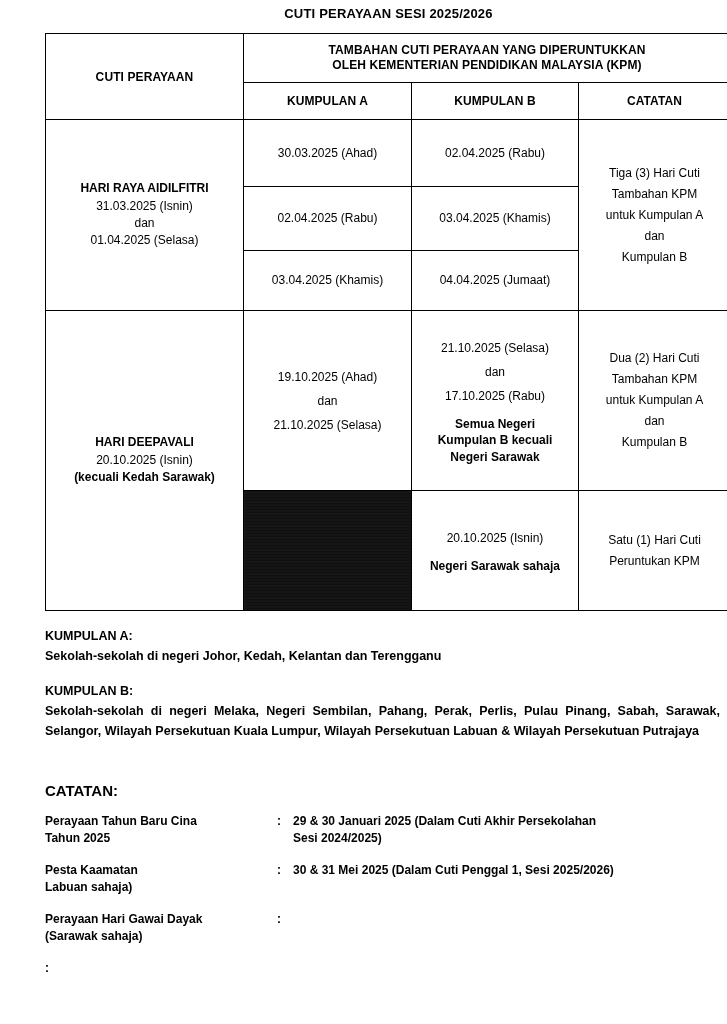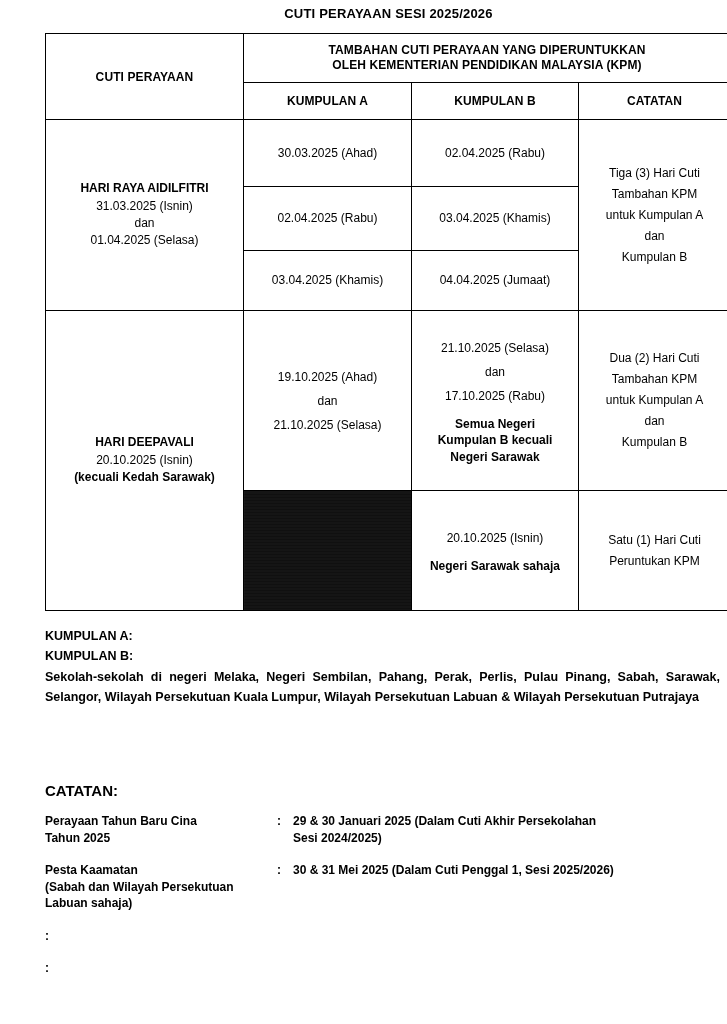--- a/index.html
+++ b/index.html
@@ -244,20 +244,21 @@
         <td class="cell-note" style="height:113px">
           <span>Satu (1) Hari Cuti</span><br>
           <span>Peruntukan KPM</span>
         </td>
       </tr>
     </tbody>
   </table>
 
   <div class="legend">
     <p class="grp-title">KUMPULAN A:</p>
+    <p class="grp-body">Sekolah-sekolah di negeri Johor, Kedah, Kelantan dan Terengganu</p>
     <p class="grp-title">KUMPULAN B:</p>
     <p class="grp-body last">Sekolah-sekolah di negeri Melaka, Negeri Sembilan, Pahang, Perak, Perlis, Pulau Pinang, Sabah, Sarawak, Selangor, Wilayah Persekutuan Kuala Lumpur, Wilayah Persekutuan Labuan &amp; Wilayah Persekutuan Putrajaya</p>
   </div>
 
   <div class="catatan">
     <div class="catatan-head">CATATAN:</div>
 
     <div class="note-row">
       <div class="note-label">
         <span>Perayaan Tahun Baru Cina</span>
@@ -266,30 +267,33 @@
       <div class="note-colon">:</div>
       <div class="note-value">
         <span class="vline">29 &amp; 30 Januari 2025 (Dalam Cuti Akhir Persekolahan</span>
         <span class="vline">Sesi 2024/2025)</span>
       </div>
     </div>
 
     <div class="note-row">
       <div class="note-label">
         <span>Pesta Kaamatan</span>
-        <span class="sub">(Sabah dan Wilayah Persekutuan</span>
         <span class="sub">Labuan sahaja)</span>
       </div>
       <div class="note-colon">:</div>
       <div class="note-value">
         <span class="vline">30 &amp; 31 Mei 2025 (Dalam Cuti Penggal 1, Sesi 2025/2026)</span>
       </div>
     </div>
 
     <div class="note-row">
+      <div class="note-label">
+        <span>Perayaan Hari Gawai Dayak</span>
+        <span class="sub">(Sarawak sahaja)</span>
+      </div>
       <div class="note-colon">:</div>
     </div>
 
     <div class="note-row">
       <div class="note-colon">:</div>
     </div>
   </div>
 
 </div>
 

